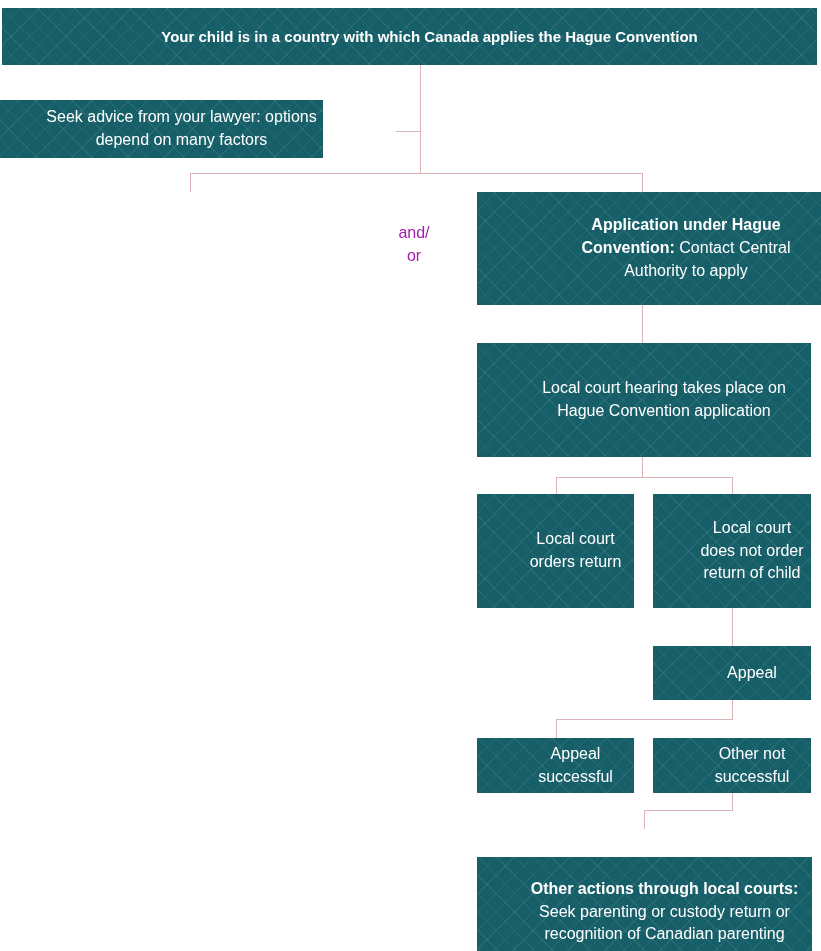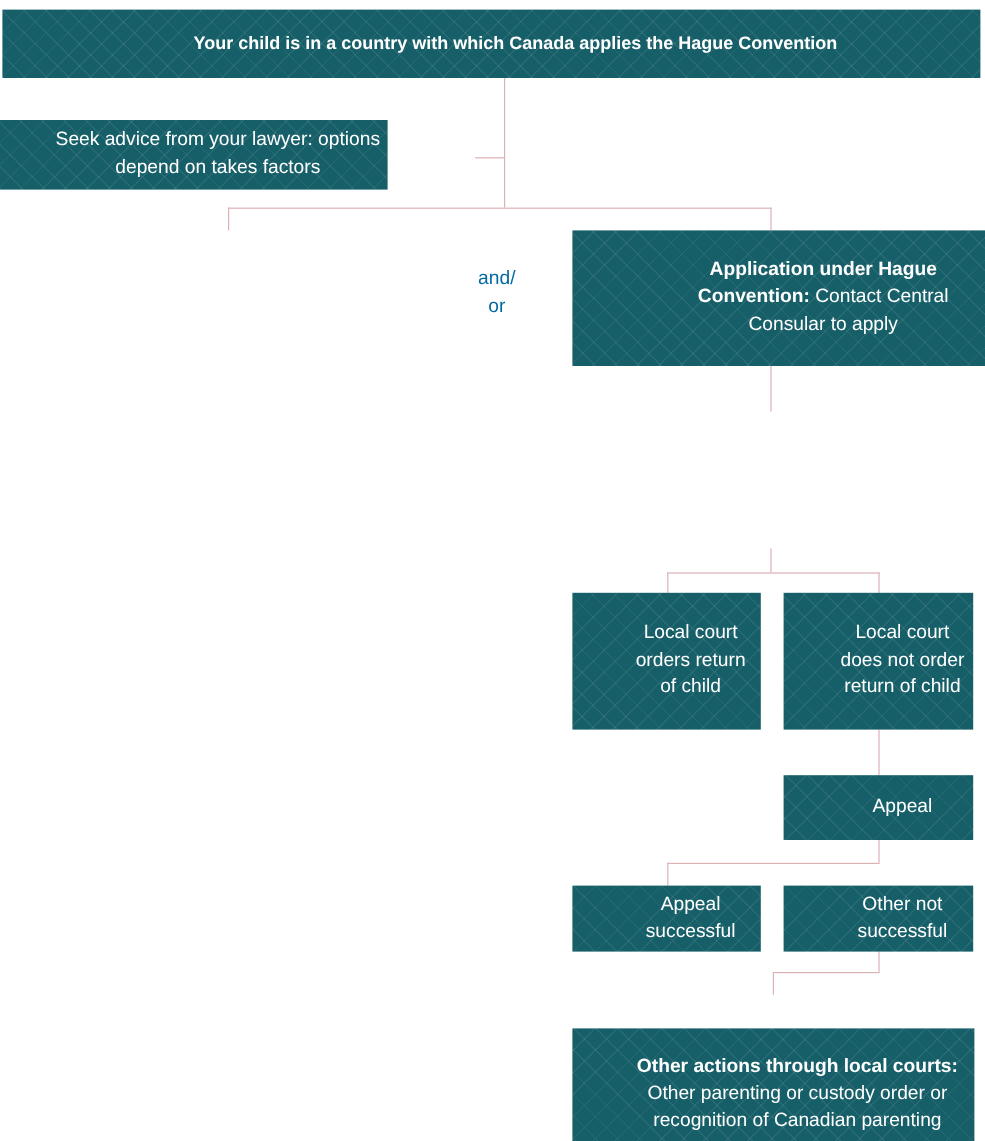--- a/index.html
+++ b/index.html
@@ -37,21 +37,21 @@
   #n-orders { left: 477px; top: 494px; width: 157px; height: 114px; }
   #n-noord  { left: 653px; top: 494px; width: 158px; height: 114px; }
   #n-appeal { left: 653px; top: 646px; width: 158px; height: 54px; }
   #n-apps   { left: 477px; top: 738px; width: 157px; height: 55px; }
   #n-appf   { left: 653px; top: 738px; width: 158px; height: 55px; }
   #n-other  { left: 477px; top: 829px; width: 335px; height: 110px; margin-top: 28px; }
 
   #andor {
     position: absolute;
     left: 386px; top: 221px; width: 56px;
-    color: #0369a1;
+    color: #a21caf;
     font-size: 16px;
     line-height: 1.45;
     text-align: center;
     white-space: pre-line;
   }
 
   
   #c1  { left: 420px; top: 65px;  width: 1px;   height: 108px; }
   #c2  { left: 396px; top: 131px; width: 24px;  height: 1px; }
   #c3  { left: 190px; top: 173px; width: 453px; height: 1px; }
@@ -95,42 +95,47 @@
 
   <div class="node" id="n-root">
     <div class="txt">
       <div><b>Your child is in a country with which Canada applies the Hague Convention</b><span></span></div>
     </div>
   </div>
 
   <div class="node" id="n-seek">
     <div class="txt">
       <div><b></b><span>Seek advice from your lawyer: options</span></div>
-      <div><b></b><span>depend on takes factors</span></div>
+      <div><b></b><span>depend on many factors</span></div>
     </div>
   </div>
 
 
   <div id="andor">and/
 or</div>
 
   <div class="node" id="n-app">
     <div class="txt">
       <div><b>Application under Hague</b><span></span></div>
       <div><b>Convention:</b><span> Contact Central</span></div>
-      <div><b></b><span>Consular to apply</span></div>
+      <div><b></b><span>Authority to apply</span></div>
     </div>
   </div>
 
+  <div class="node" id="n-hear">
+    <div class="txt">
+      <div><b></b><span>Local court hearing takes place on</span></div>
+      <div><b></b><span>Hague Convention application</span></div>
+    </div>
+  </div>
 
   <div class="node" id="n-orders">
     <div class="txt">
       <div><b></b><span>Local court</span></div>
       <div><b></b><span>orders return</span></div>
-      <div><b></b><span>of child</span></div>
     </div>
   </div>
 
   <div class="node" id="n-noord">
     <div class="txt">
       <div><b></b><span>Local court</span></div>
       <div><b></b><span>does not order</span></div>
       <div><b></b><span>return of child</span></div>
     </div>
   </div>
@@ -151,18 +156,18 @@
   <div class="node" id="n-appf">
     <div class="txt">
       <div><b></b><span>Other not</span></div>
       <div><b></b><span>successful</span></div>
     </div>
   </div>
 
   <div class="node" id="n-other">
     <div class="txt">
       <div><b>Other actions through local courts:</b><span></span></div>
-      <div><b></b><span>Other parenting or custody order or</span></div>
+      <div><b></b><span>Seek parenting or custody return or</span></div>
       <div><b></b><span>recognition of Canadian parenting</span></div>
     </div>
   </div>
 
 </div>
 
 </body></html>

